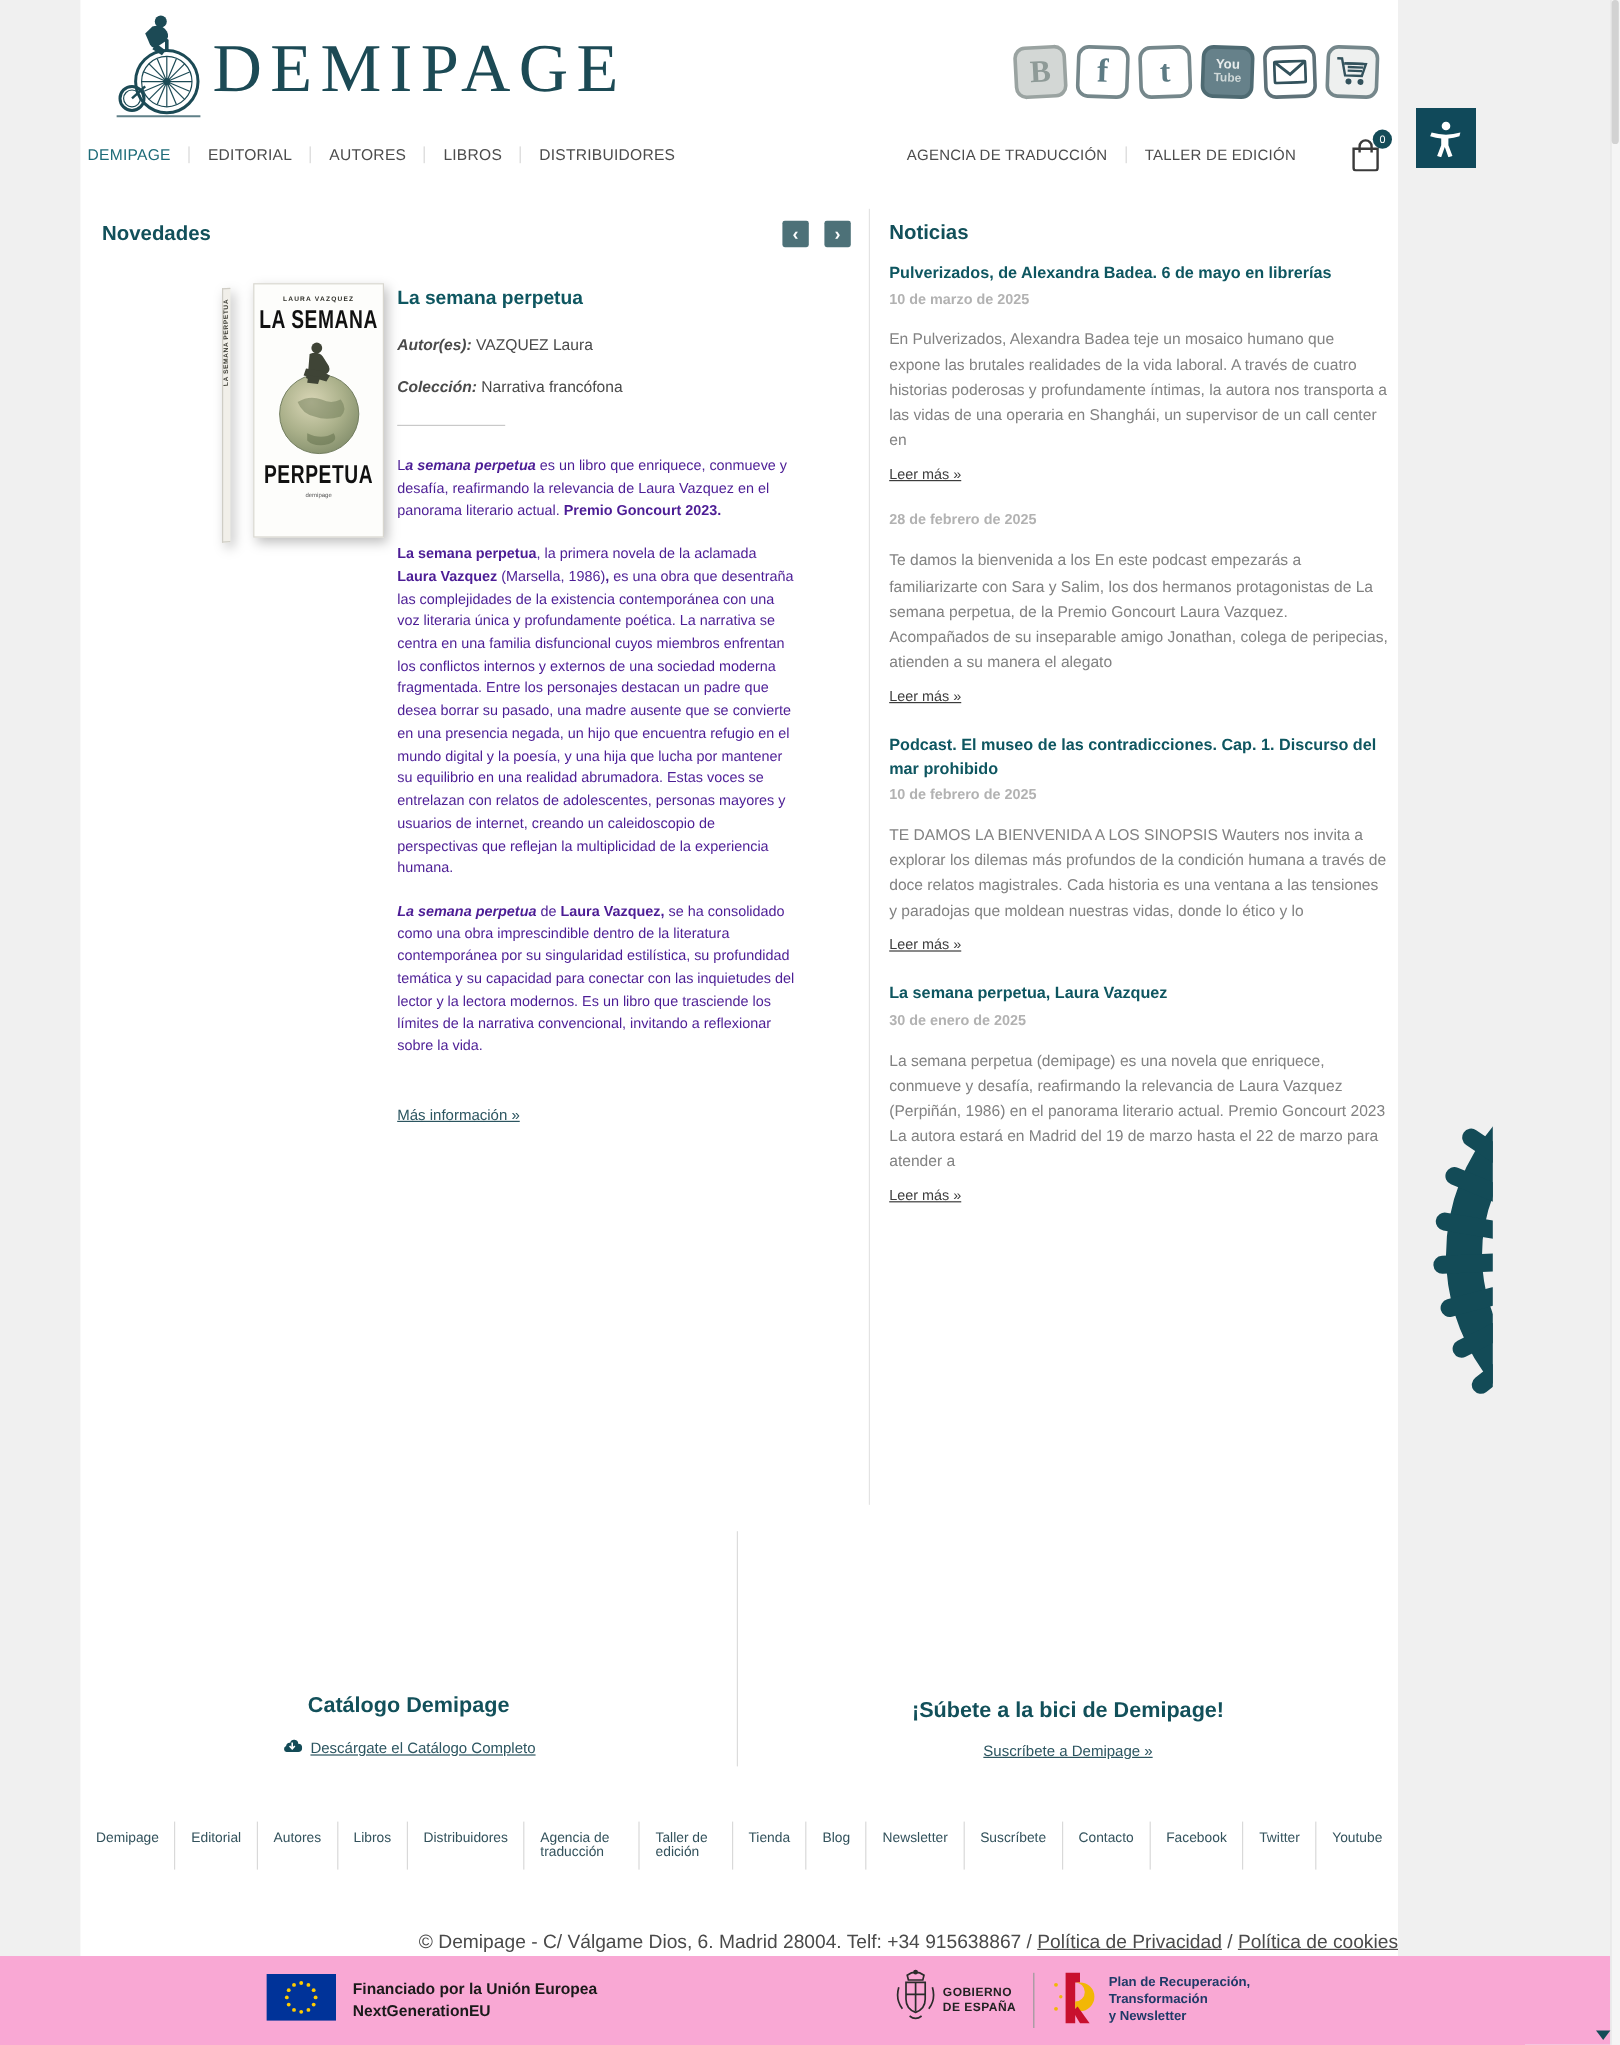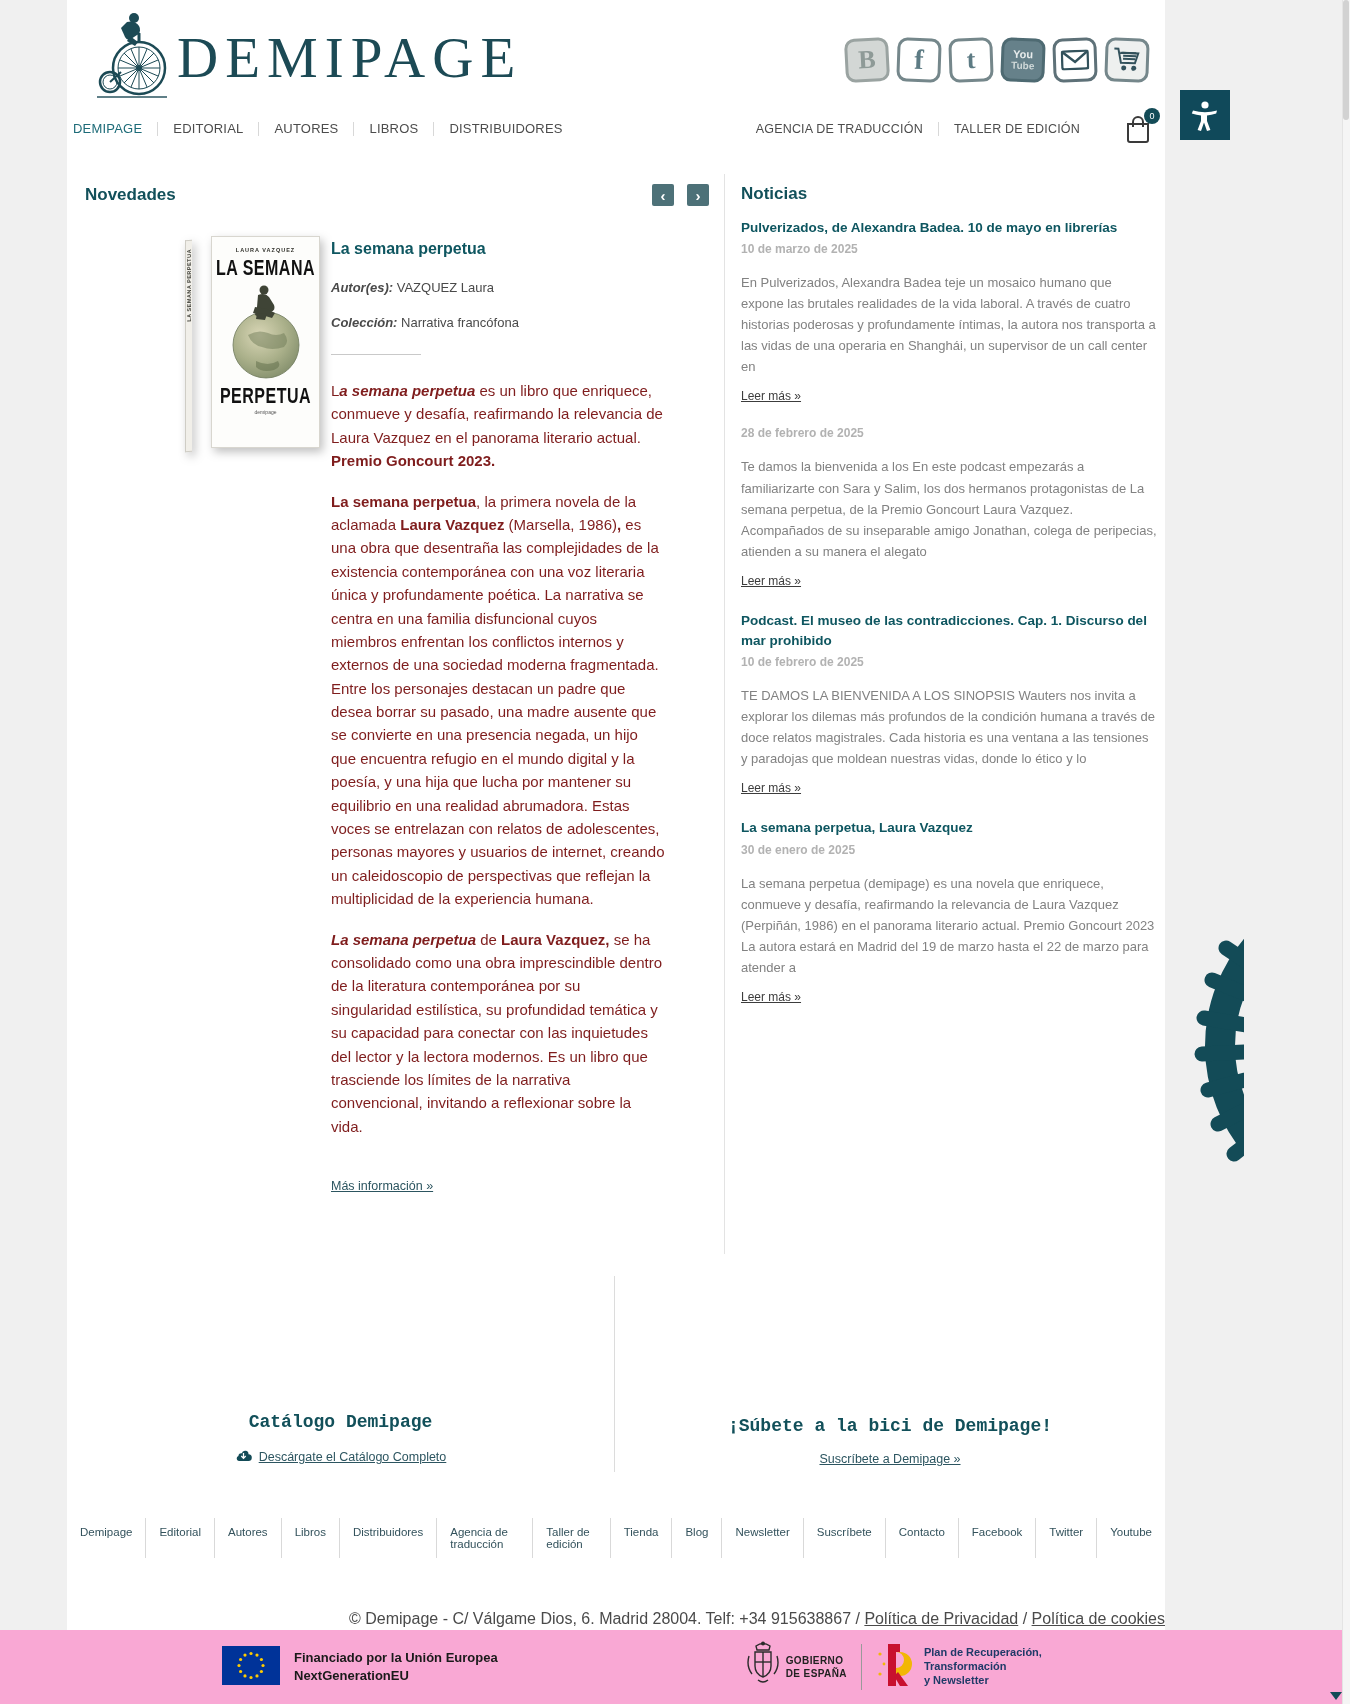--- a/index.html
+++ b/index.html
@@ -90,41 +90,41 @@
   }
   .cover-title1 { margin-top:4px; }
   .cover-art { margin:4px 0 2px; }
   .cover-pub { font-size:5px; color:#555; margin-top:2px; }
   
   .book-info { width:334px; }
   .book-title { font-size:16px; font-weight:bold; color:#0e5660; margin:4px 0 22px; }
   .meta-line { font-size:13px; color:#4a4a4a; margin-bottom:20px; }
   .meta-label { font-weight:bold; font-style:italic; }
   .meta-divider { width:90px; border:none; border-top:1px solid #c9c9c9; margin:24px 0 24px; }
-  .book-para { font-size:15px; color:#7f1d1d; line-height:1.56; margin-bottom:17px; width:334px; }
+  .book-para { font-size:12px; color:#4c1d95; line-height:1.56; margin-bottom:17px; width:334px; }
   .more-link {
     display:inline-block; margin-top:24px; font-size:12.5px; color:#2c5560;
     text-decoration:underline; cursor:pointer;
   }
   
   .news-item { margin-top:22px; }
   .news-item:first-of-type { margin-top:14px; }
   .news-title { font-size:13.5px; font-weight:bold; color:#0e5660; line-height:1.5; cursor:pointer; }
   .news-date { font-size:12px; color:#b2b2b2; margin:4px 0 16px;font-weight:bold; }
   .news-body { font-size:13px; color:#828282; line-height:1.62; margin-bottom:9px; }
   .news-link { font-size:12px; color:#3c3c3c; text-decoration:underline; cursor:pointer; }
   
   .footer-cols { display:flex; margin-top:22px; min-height:196px; }
   .footer-half {
     display:flex; flex-direction:column; justify-content:flex-end; align-items:center;
     padding-bottom:6px;
   }
   .footer-half.left { width:548px; border-right:1px solid #dcdcdc; }
   .footer-half.right { flex:1; }
-  .footer-h { font-size:18px; font-weight:bold; color:#12505a; margin-bottom:16px;font-family:Liberation Mono, monospace; }
+  .footer-h { font-size:18px; font-weight:bold; color:#12505a; margin-bottom:16px; }
   .footer-link-row { display:flex; align-items:center; gap:7px; }
   .footer-link { font-size:12.5px; color:#2c5560; text-decoration:underline; cursor:pointer; }
   .footer-links {
     display:flex; justify-content:center; margin-top:46px;
   }
   .flink {
     font-size:11.5px; color:#33525c; padding:8px 13px; border-right:1px solid #d9d9d9;
     cursor:pointer;
   }
   .flink:last-child { border-right:none; }
@@ -313,21 +313,21 @@
           <p class="book-para"><span style="font-weight: bold; font-style: italic;">La semana perpetua</span><span> de </span><span style="font-weight: bold;">Laura Vazquez,</span><span> se ha consolidado como una obra imprescindible dentro de la literatura contemporánea por su singularidad estilística, su profundidad temática y su capacidad para conectar con las inquietudes del lector y la lectora modernos. Es un libro que trasciende los límites de la narrativa convencional, invitando a reflexionar sobre la vida.</span></p>
           <a class="more-link">Más información »</a>
         </div>
       </div>
     </div>
 
     <div class="col-right">
       <h2 class="section-title">Noticias</h2>
 
       <div class="news-item">
-        <div class="news-title">Pulverizados, de Alexandra Badea. 10 de mayo en librerías</div>
+        <div class="news-title">Pulverizados, de Alexandra Badea. 6 de mayo en librerías</div>
         <div class="news-date">10 de marzo de 2025</div>
         <div class="news-body">En Pulverizados, Alexandra Badea teje un mosaico humano que expone las brutales realidades de la vida laboral. A través de cuatro historias poderosas y profundamente íntimas, la autora nos transporta a las vidas de una operaria en Shanghái, un supervisor de un call center en</div>
         <a class="news-link">Leer más »</a>
       </div>
 
       <div class="news-item">
         <div class="news-date">28 de febrero de 2025</div>
         <div class="news-body">Te damos la bienvenida a los En este podcast empezarás a familiarizarte con Sara y Salim, los dos hermanos protagonistas de La semana perpetua, de la Premio Goncourt Laura Vazquez. Acompañados de su inseparable amigo Jonathan, colega de peripecias, atienden a su manera el alegato</div>
         <a class="news-link">Leer más »</a>
       </div>

